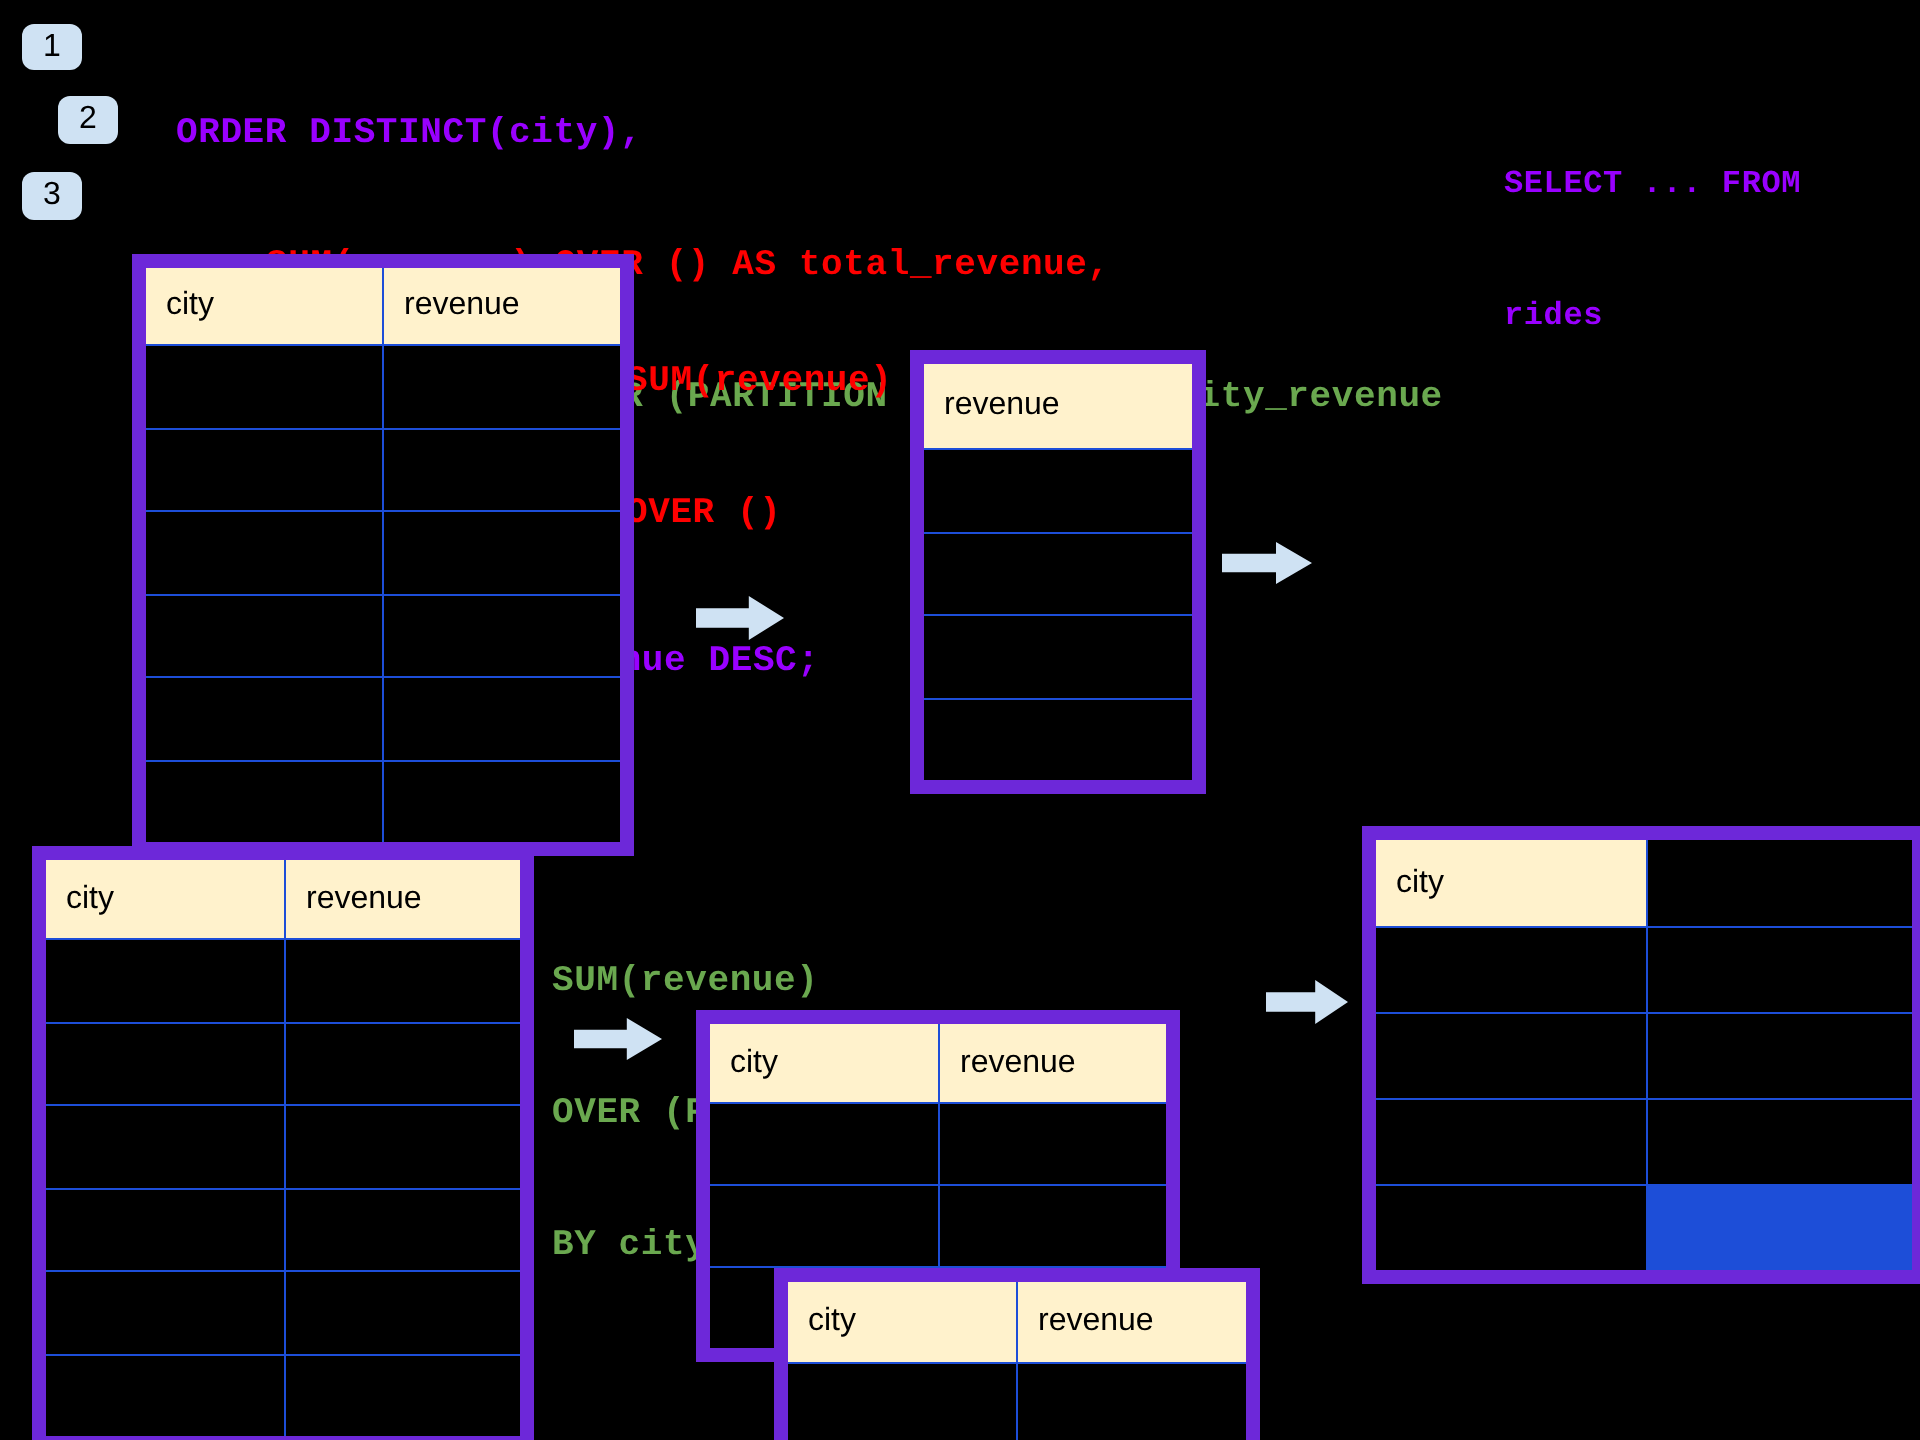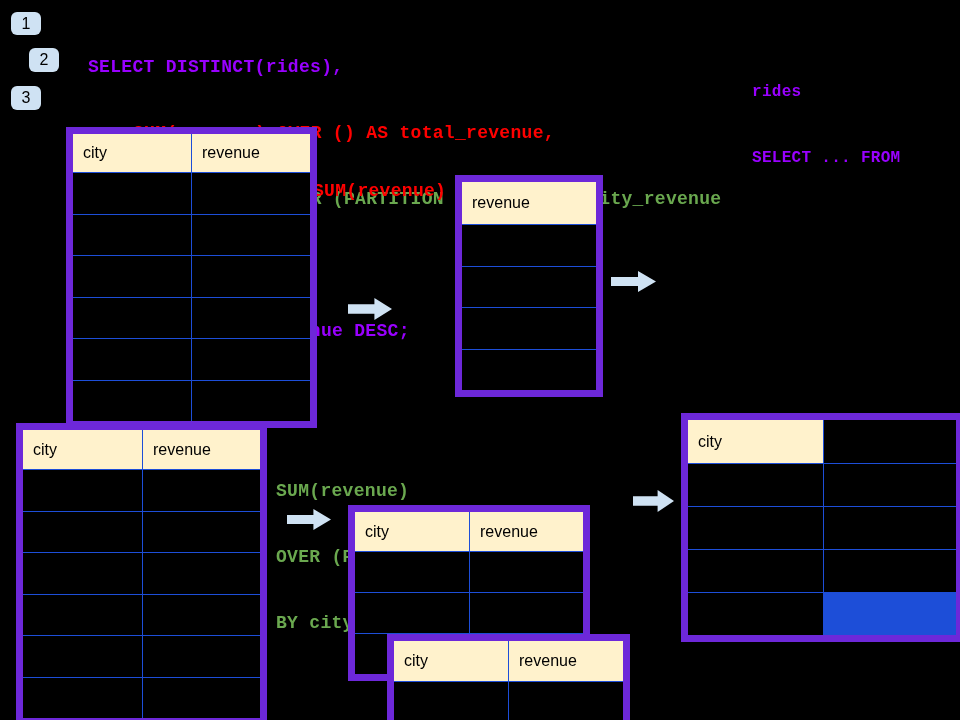--- a/index.html
+++ b/index.html
@@ -34,34 +34,35 @@
 </head>
 <body>
 
 <div class="page">
 
   <div class="badge" style="left:11px;top:12px;width:30px;height:23px;">1</div>
   <div class="badge" style="left:29px;top:48px;width:30px;height:24px;">2</div>
   <div class="badge" style="left:11px;top:86px;width:30px;height:24px;">3</div>
 
   <div class="code">
-    <div class="ln purple" style="margin-left:88px;">SELECT DISTINCT(rides),</div>
+    <div class="ln purple" style="margin-left:88px;">ORDER DISTINCT(city),</div>
     <div class="ln red" style="margin-left:133px;">SUM(revenue) OVER () AS total_revenue,</div>
     <div class="ln green" style="margin-left:133px;">SUM(revenue) OVER (PARTITION BY city) as city_revenue</div>
     <div class="ln purple" style="margin-left:110px;">FROM rides</div>
     <div class="ln purple" style="margin-left:110px;">ORDER by city_revenue DESC;</div>
   </div>
 
   <div class="note note-sm purple" style="left:752px;top:37px;">
+    <div>SELECT ... FROM</div>
     <div>rides</div>
-    <div>SELECT ... FROM</div>
   </div>
 
   <div class="note red" style="left:313px;top:136px;">
     <div>SUM(revenue)</div>
+    <div>OVER ()</div>
   </div>
 
   <div class="note green" style="left:276px;top:436px;">
     <div>SUM(revenue)</div>
     <div>OVER (PARTITION</div>
     <div>BY city)</div>
   </div>
 
   <div class="tbl" style="left:66px;top:127px;grid-template-columns:118px 118px;grid-template-rows:38px repeat(6,40.5px);">
     <div class="h">city</div>

